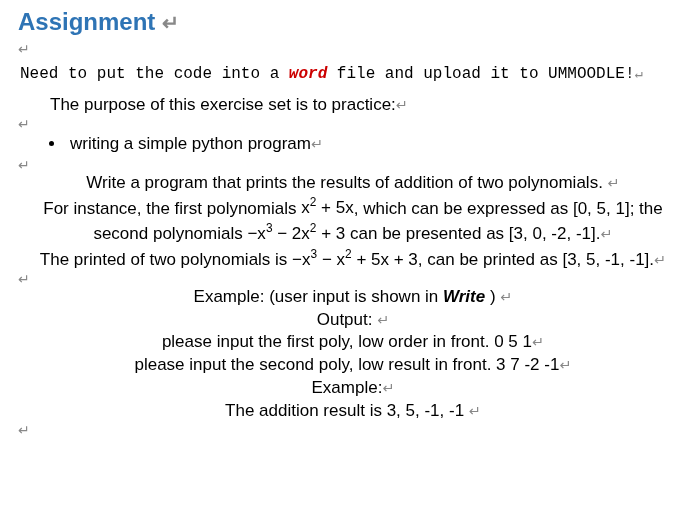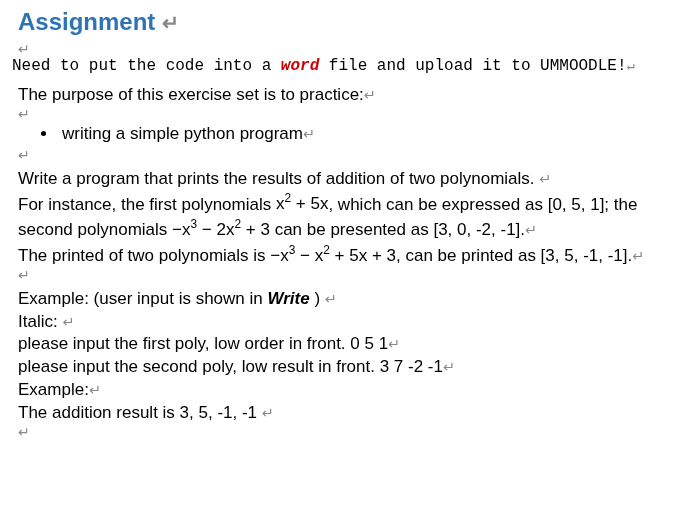--- a/index.html
+++ b/index.html
@@ -37,41 +37,43 @@
   .mono {
     font-family: "Courier New", monospace;
     font-size: 16px;
   }
   .red {
     color: #cc0000;
   }
   .purpose {
     padding-left: 6px;
     margin-top: 6px;
+    margin-left: 32px;
   }
   ul.bullet {
     margin: 2px 0 2px 46px;
     padding: 0;
   }
   ul.bullet li {
     list-style: disc;
     padding-left: 4px;
+    margin-left: 8px;
   }
   .indent-block {
     padding-left: 6px;
-    margin-top: 6px;
+    text-align: center;
   }
   .italic {
     font-style: italic;
     font-weight: bold;
   }
   .example-input-italic {
   }
   sup { font-size: 0.7em; }
-  .tight { margin: 0; }
+  .tight { margin: 8px; }
 </style>
 </head>
 <body>
 
 <div class="page">
 
   <div class="title">
     <span>Assignment </span><span class="enter-mark">↵</span>
   </div>
   <div class="blank-enter">↵</div>
@@ -95,21 +97,21 @@
   <div class="indent-block">
     <span>Write a program that prints the results of addition of two polynomials. </span><span class="enter-mark">↵</span><br>
     <span>For instance, the first polynomials </span><span>x<sup>2</sup> + 5x</span><span>, which can be expressed as [0, 5, 1]; the second polynomials </span><span>−x<sup>3</sup> − 2x<sup>2</sup> + 3</span><span> can be presented as [3, 0, -2, -1].</span><span class="enter-mark">↵</span><br>
     <span>The printed of two polynomials is </span><span>−x<sup>3</sup> − x<sup>2</sup> + 5x + 3</span><span>, can be printed as [3, 5, -1, -1].</span><span class="enter-mark">↵</span>
   </div>
   <div class="blank-enter" style="padding-left:6px;">↵</div>
 
   <div class="indent-block">
     <span>Example: (user input is shown in </span><span class="italic">Write</span><span> ) </span><span class="enter-mark">↵</span><br>
 
-    <span>Italic: </span><span class="enter-mark">↵</span><br>
+    <span>Output: </span><span class="enter-mark">↵</span><br>
 
     <span>please input the first poly, low order in front. </span><span class="example-input-italic">0 5 1</span><span class="enter-mark">↵</span><br>
 
     <span>please input the second poly, low result in front. </span><span class="example-input-italic">3 7 -2 -1</span><span class="enter-mark">↵</span><br>
 
     <span>Example:</span><span class="enter-mark">↵</span><br>
 
     <span>The addition result is 3, 5, -1, -1 </span><span class="enter-mark">↵</span>
   </div>
   <div class="blank-enter" style="padding-left:6px;">↵</div>

